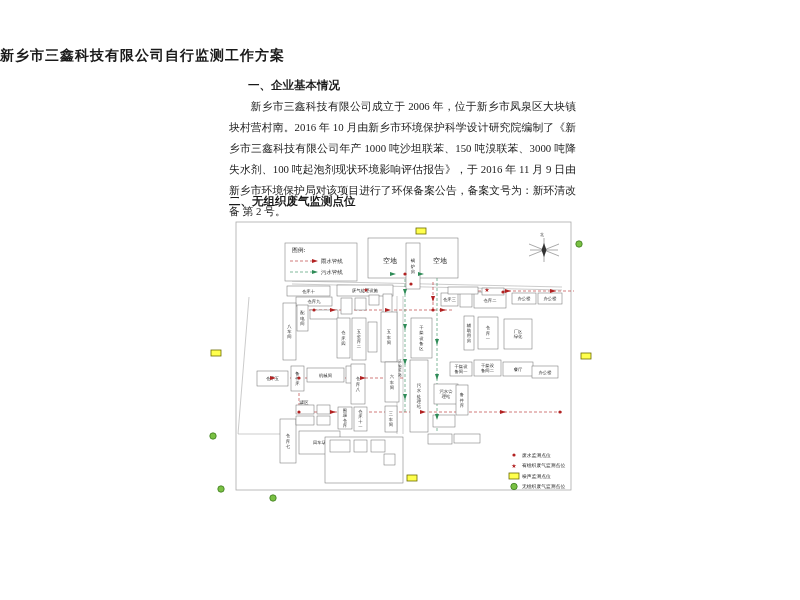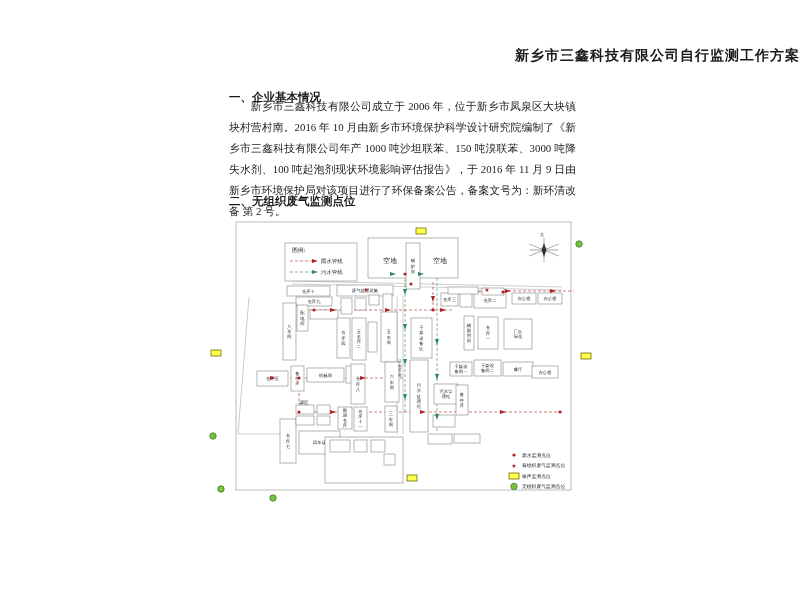--- a/index.html
+++ b/index.html
@@ -1,21 +1,21 @@
 <!DOCTYPE html>
 <html><head>
 <meta charset="utf-8">
 <style>
   html,body{margin:0;padding:0;background:#fff;}
   .page{position:relative;width:800px;height:600px;background:#fff;overflow:hidden;
         font-family:"Liberation Serif", serif;color:#1a1a1a;}
-  .doc-title{position:absolute;top:47px;left:0;width:800px;text-align:right;
+  .doc-title{position:absolute;top:47px;left:0;width:800px;text-align:left;
              font-size:14px;font-weight:bold;letter-spacing:1px;}
   .h1{position:absolute;left:229px;font-size:11.5px;font-weight:bold;}
-  .h1.s1{top:90px;}
+  .h1.s1{top:78px;margin-left:19px;}
   .h1.s2{top:194px;}
   .para{position:absolute;left:229px;top:96px;width:347px;font-size:10.8px;
         line-height:21px;text-align:justify;text-indent:2em;}
   svg{position:absolute;left:204px;top:218px;}
   svg text{font-family:"Liberation Serif", serif;}
 </style>
 </head>
 <body>
 
 <div class="page">

